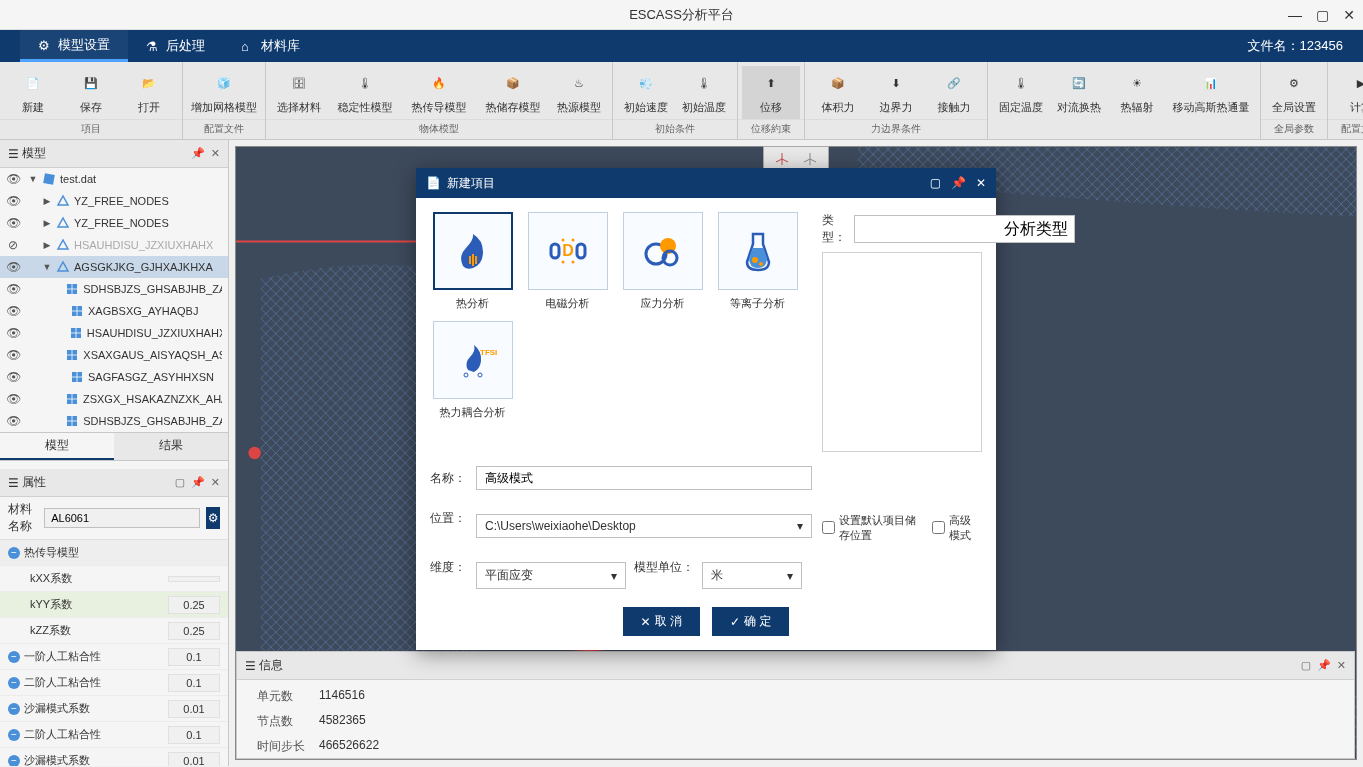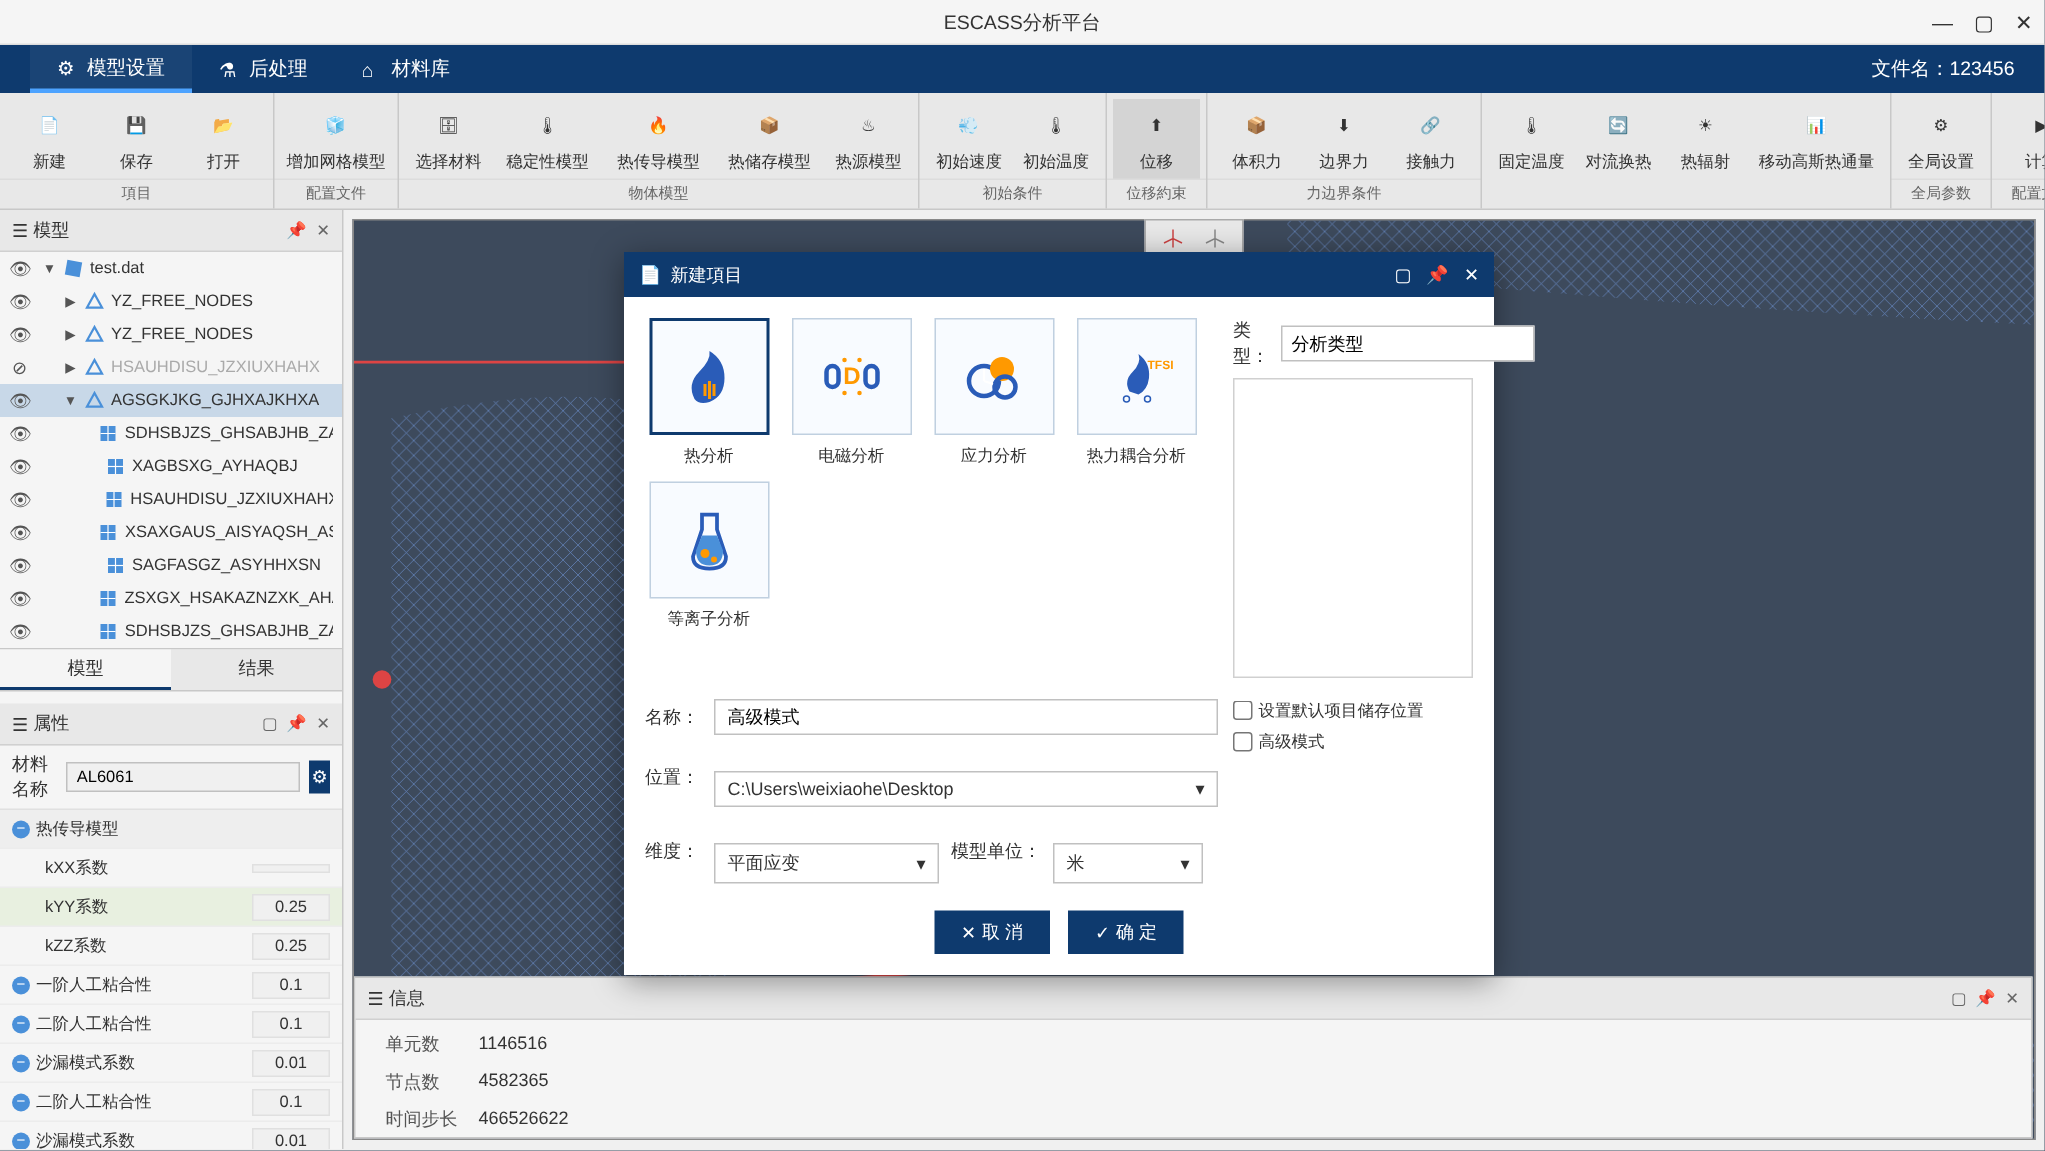--- a/index.html
+++ b/index.html
@@ -57,28 +57,28 @@
 .modal-title .mctrls { margin-left: auto; display: flex; gap: 10px; font-size: 12px; }
 .modal-title .mctrls span { cursor: pointer; }
 .modal-body { padding: 14px; display: flex; gap: 10px; }
 .analysis-grid { flex: 1; display: flex; flex-wrap: wrap; gap: 10px; align-content: flex-start; }
 .analysis-card { width: 85px; display: flex; flex-direction: column; align-items: center; gap: 6px; }
 .card-icon { width: 80px; height: 78px; border: 1px solid #c0d0e0; display: flex; align-items: center; justify-content: center; background: #f8fbff; }
 .card-icon.selected { border: 2px solid #0e3a6e; }
 .analysis-card .clabel { font-size: 11px; text-align: center; }
 .modal-side { width: 160px; display: flex; flex-direction: column; gap: 6px; }
 .side-type { display: flex; gap: 8px; align-items: center; font-size: 12px; }
-.side-type input { flex: 1; padding: 4px 6px; border: 1px solid #c0c0c0; font-size: 12px; }
+.side-type input { flex: 1; padding: 4px 6px; border: 1px solid #c0c0c0; font-size: 16px; text-align: right; }
 .side-box { flex: 1; border: 1px solid #d0d0d0; min-height: 200px; }
 .modal-form { padding: 0 14px 10px; display: flex; flex-direction: column; gap: 8px; }
 .form-row { display: flex; align-items: center; gap: 8px; font-size: 12px; }
 .form-row label { width: 38px; }
 .form-row input, .form-row .select { flex: 1; padding: 4px 8px; border: 1px solid #c0c0c0; font-size: 12px; background: #fff; }
 .form-row .select { display: flex; justify-content: space-between; align-items: center; cursor: pointer; margin-top: 16px; }
-.form-checks { width: 160px; display: flex; flex-direction: column; gap: 6px; font-size: 11px; }
+.form-checks { width: 160px; display: flex; flex-direction: row; gap: 6px; font-size: 11px; justify-content: center; }
 .form-checks label { display: flex; gap: 4px; align-items: center; }
 .form-btns { display: flex; justify-content: center; gap: 12px; padding: 8px 0 14px; }
 .btn { padding: 6px 18px; background: #0e3a6e; color: #fff; border: none; cursor: pointer; font-size: 12px; display: flex; align-items: center; gap: 4px; }
 .info-panel { position: absolute; left: 236px; right: 8px; bottom: 8px; height: 108px; background: #f5f5f5; border: 1px solid #c8c8c8; }
 .info-body { padding: 8px 20px; display: flex; gap: 60px; font-size: 12px; }
 .info-col { display: flex; flex-direction: column; gap: 8px; }
 .info-item { display: flex; gap: 12px; }
 .info-item .ilabel { width: 50px; color: #555; }
 svg { display: block; }
 </style>
@@ -556,38 +556,38 @@
               <circle cx="30" cy="20" r="8" fill="#f90"></circle>
               <circle cx="32" cy="32" r="7" fill="none" stroke="#2a5cb8" stroke-width="3"></circle>
               <path d="M18 28 L18 20 M18 28 L24 30" stroke="#fff" stroke-width="1.5"></path>
             </svg>
           </div>
           <span class="clabel">应力分析</span>
         </div>
         <div class="analysis-card">
           <div class="card-icon">
             <svg width="50" height="50">
+              <path d="M20 8 L20 18 L14 36 Q14 44 25 44 Q36 44 36 36 L30 18 L30 8 Z" fill="none" stroke="#2a5cb8" stroke-width="2.5"></path>
+              <path d="M16 32 Q16 42 25 42 Q34 42 34 32 L30 22 L20 22 Z" fill="#4a90d9"></path>
+              <circle cx="22" cy="34" r="3" fill="#f90"></circle>
+              <circle cx="28" cy="38" r="2" fill="#f90"></circle>
+            </svg>
+          </div>
+          <span class="clabel">等离子分析</span>
+        </div>
+        <div class="analysis-card">
+          <div class="card-icon">
+            <svg width="50" height="50">
               <path d="M20 35 Q16 28 22 22 Q28 16 26 10 Q34 16 33 26 Q32 34 26 37" fill="#2a5cb8"></path>
               <text x="32" y="20" fill="#f90" font-size="8" font-weight="bold">TFSI</text>
               <circle cx="18" cy="40" r="2" fill="none" stroke="#2a5cb8"></circle>
               <circle cx="32" cy="40" r="2" fill="none" stroke="#2a5cb8"></circle>
             </svg>
           </div>
           <span class="clabel">热力耦合分析</span>
-        </div>
-        <div class="analysis-card">
-          <div class="card-icon">
-            <svg width="50" height="50">
-              <path d="M20 8 L20 18 L14 36 Q14 44 25 44 Q36 44 36 36 L30 18 L30 8 Z" fill="none" stroke="#2a5cb8" stroke-width="2.5"></path>
-              <path d="M16 32 Q16 42 25 42 Q34 42 34 32 L30 22 L20 22 Z" fill="#4a90d9"></path>
-              <circle cx="22" cy="34" r="3" fill="#f90"></circle>
-              <circle cx="28" cy="38" r="2" fill="#f90"></circle>
-            </svg>
-          </div>
-          <span class="clabel">等离子分析</span>
         </div>
       </div>
     <div class="modal-side">
       <div class="side-type">
         <span>类型：</span>
         <input value="分析类型" style="">
       </div>
       <div class="side-box"></div>
     </div>
   </div>

